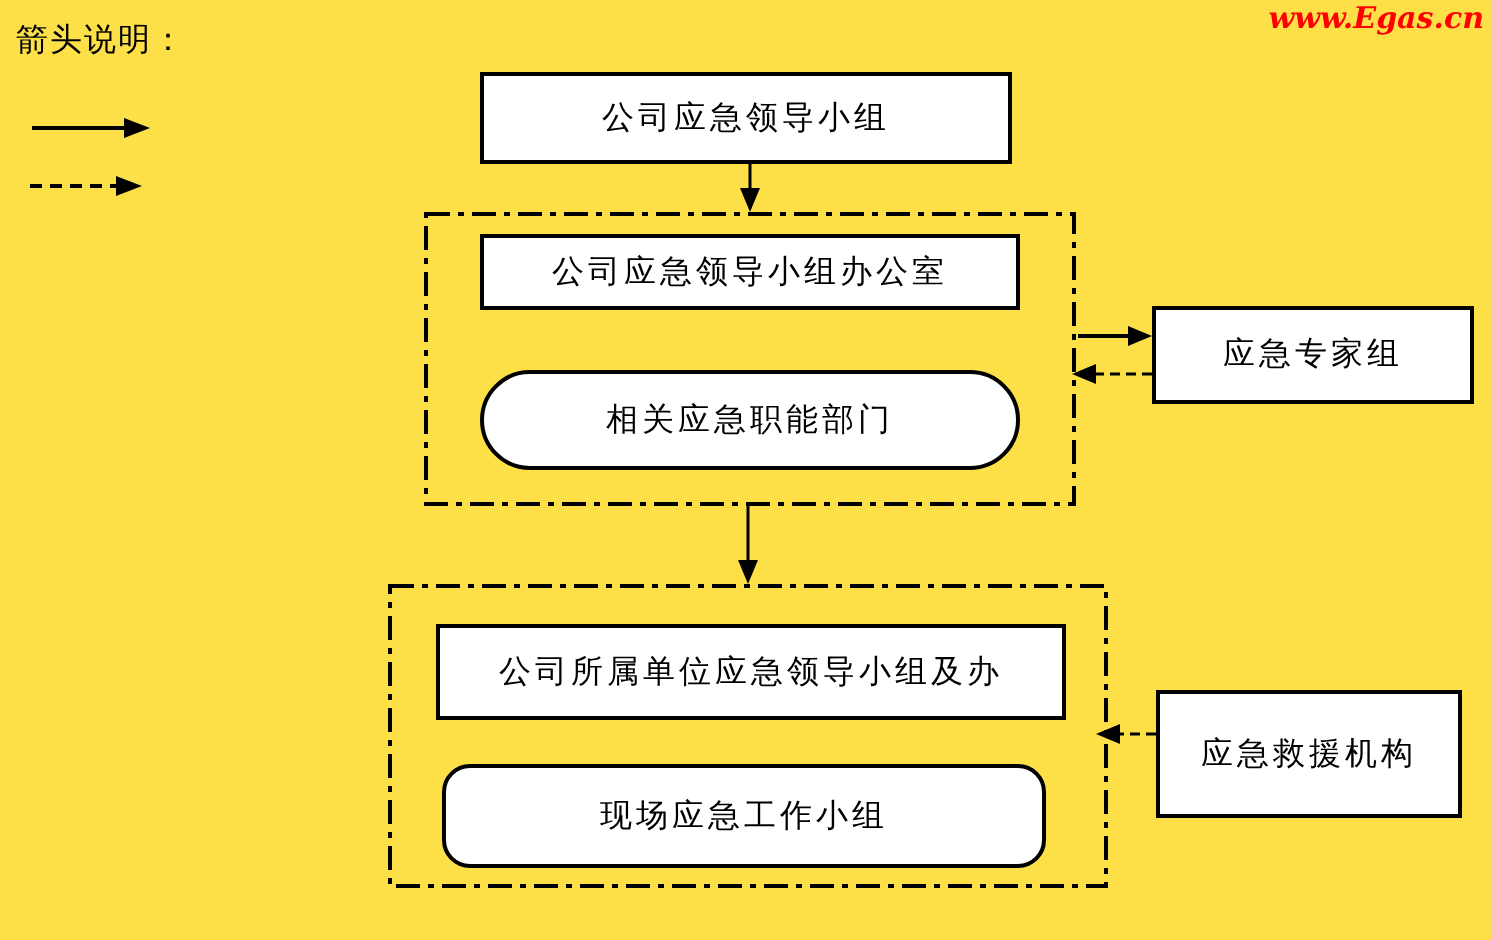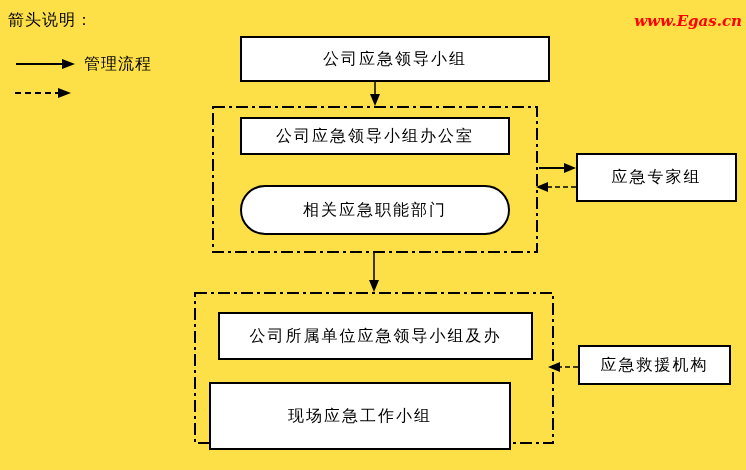--- a/index.html
+++ b/index.html
@@ -13,40 +13,40 @@
   }
   #wires{position:absolute;left:0;top:0;z-index:0;}
   .box{
     position:absolute;
     border:2px solid #000;
     background:#fff;
     display:flex;align-items:center;justify-content:center;
     font-size:16px;letter-spacing:2px;white-space:nowrap;
     z-index:1;box-sizing:border-box;
   }
-  #top-box    {left:240px;top:36px; width:310px;height:46px;}
+  #top-box    {left:240px;top:36px; width:266px;height:46px;}
   #office-box {left:240px;top:117px;width:270px;height:38px;}
   #dept-box   {left:240px;top:185px;width:270px;height:50px;border-radius:25px;}
   #expert-box {left:576px;top:153px;width:161px;height:49px;}
   #subunit-box{left:218px;top:312px;width:315px;height:48px;}
-  #site-box   {left:209px;top:382px;width:302px;height:68px;}
-  #rescue-box {left:578px;top:345px;width:153px;height:40px;}
+  #site-box   {left:221px;top:382px;width:302px;height:52px;border-radius:14px;}
+  #rescue-box {left:578px;top:345px;width:153px;height:64px;}
 
   .legend-title{
     position:absolute;left:8px;top:10px;
     font-size:16px;letter-spacing:1px;z-index:1;
   }
   .legend-label{
     position:absolute;font-size:16px;letter-spacing:1px;z-index:1;
   }
   #legend-label-1{left:84px;top:54px;}
   #legend-label-2{left:84px;top:84px;}
 
   .watermark{
-    position:absolute;right:4px;top:12px;width:160px;
+    position:absolute;right:4px;top:0;width:160px;
     text-align:right;
     font-family:"DejaVu Serif",serif;
     font-style:italic;font-weight:bold;
     font-size:15px;color:#ff0000;z-index:1;
   }
 </style>
 </head>
 <body>
 
 <div id="canvas">
@@ -71,21 +71,20 @@
     <line x1="578" y1="367" x2="559" y2="367" stroke="#000" stroke-width="1.5" stroke-dasharray="5 3"></line>
     <polygon points="560,362 560,372 548,367" fill="#000"></polygon>
 
     <line x1="16" y1="64" x2="63" y2="64" stroke="#000" stroke-width="2"></line>
     <polygon points="62,59 62,69 75,64" fill="#000"></polygon>
     <line x1="15" y1="93" x2="59" y2="93" stroke="#000" stroke-width="2" stroke-dasharray="6 4"></line>
     <polygon points="58,88 58,98 71,93" fill="#000"></polygon>
   </svg>
 
   <div class="legend-title">箭头说明：</div>
-  <div id="legend-label-1" class="legend-label">管理流程</div>
 
   <div class="watermark">www.Egas.cn</div>
 
   <div id="top-box" class="box">公司应急领导小组</div>
 
   <div id="office-box" class="box">公司应急领导小组办公室</div>
 
   <div id="dept-box" class="box">相关应急职能部门</div>
 
   <div id="subunit-box" class="box">公司所属单位应急领导小组及办</div>

